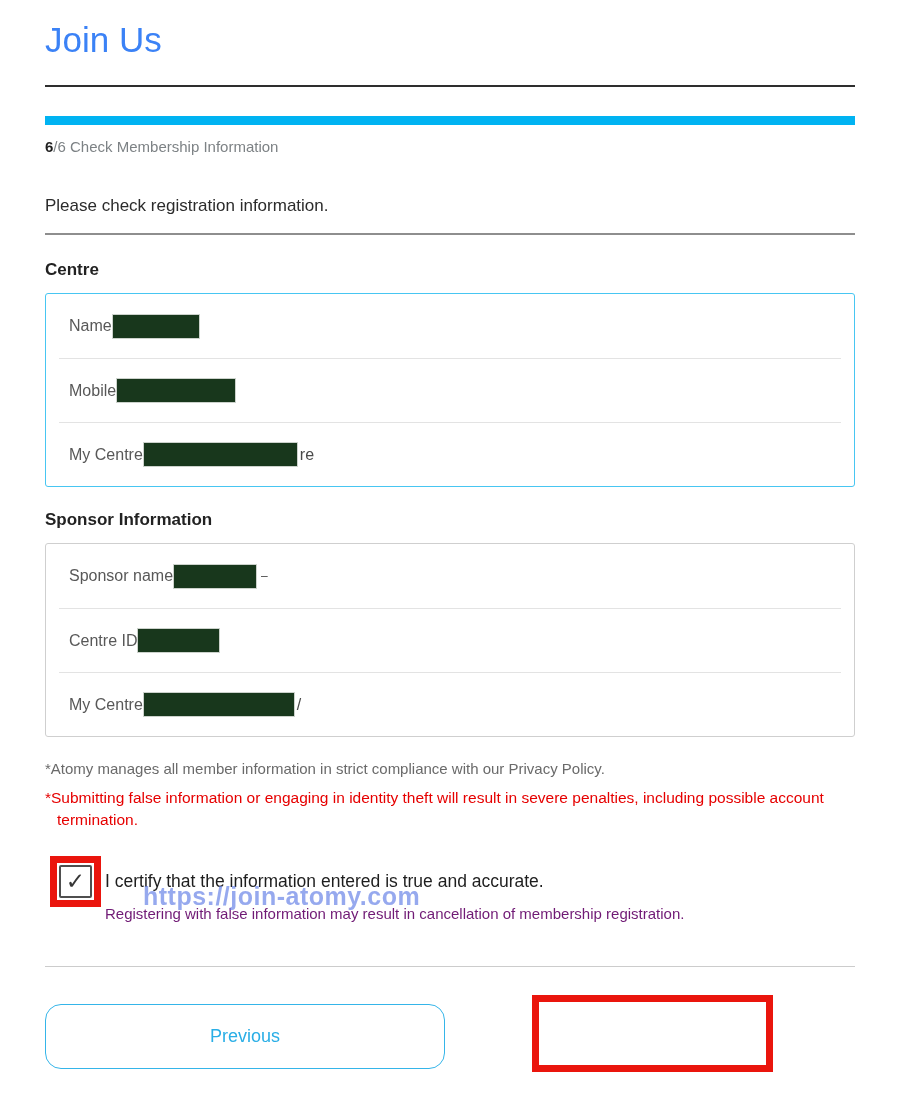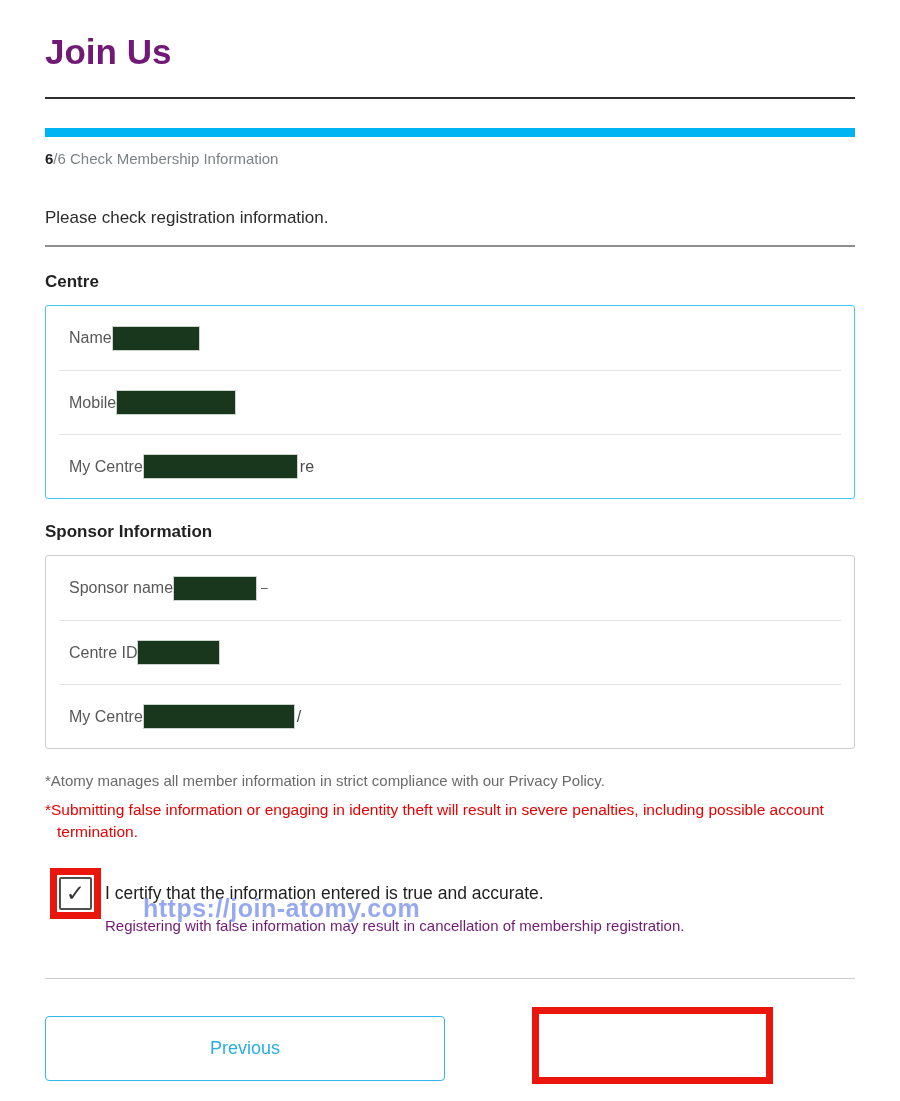--- a/index.html
+++ b/index.html
@@ -6,25 +6,25 @@
   html, body { width: 900px; height: 1101px; background: #fff; overflow: hidden; }
   body {
     font-family: "Liberation Sans", "DejaVu Sans", sans-serif;
     color: #222;
     padding: 0 45px;
     position: relative;
   }
 
   
   .page-title {
-    padding-top: 28px;
+    padding-top: 16px;
     font-size: 35px;
     line-height: 47px;
-    font-weight: 700;
-    color: #701a75;
+    font-weight: 400;
+    color: #3b82f6;
   }
   .title-rule { margin-top: 22px; height: 2px; background: #2e2e2e; }
 
   .progress-track { margin-top: 29px; height: 9px; background: var(--accent-bar, #00b3f2); }
 
   .step-indicator {
     margin-top: 13px;
     text-align: left;
     font-size: 15px;
     line-height: 18px;
@@ -115,21 +115,21 @@
     pointer-events: none;
     white-space: nowrap;
   }
 
   .rule-light { margin-top: 40px; height: 1px; background: #ccc; }
 
   
   .button-row { margin-top: 37px; position: relative; display: flex; gap: 10px; height: 65px; }
   .btn {
     width: 400px;
-    border-radius: 4px;
+    border-radius: 16px;
     font-family: inherit;
     font-size: 18px;
     cursor: pointer;
   }
   .btn-previous {
     height: 65px;
     background: #fff;
     border: 1px solid #35b5e9;
     color: var(--accent-text, #29aee6);
   }

